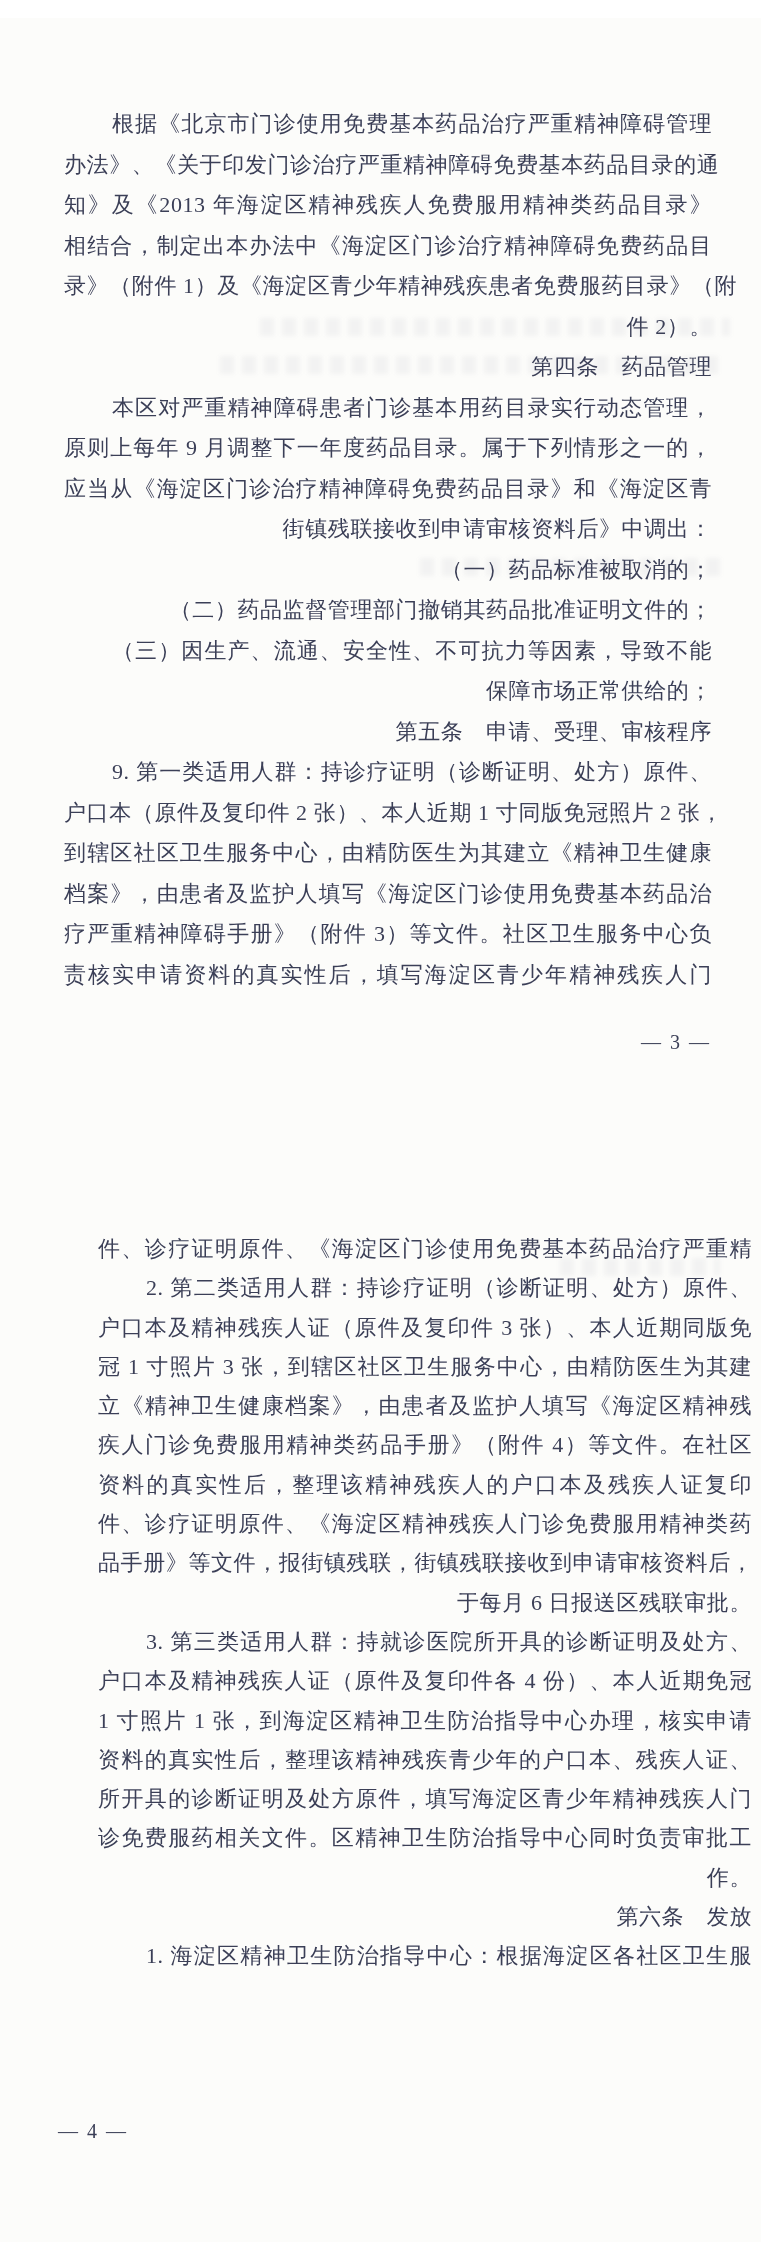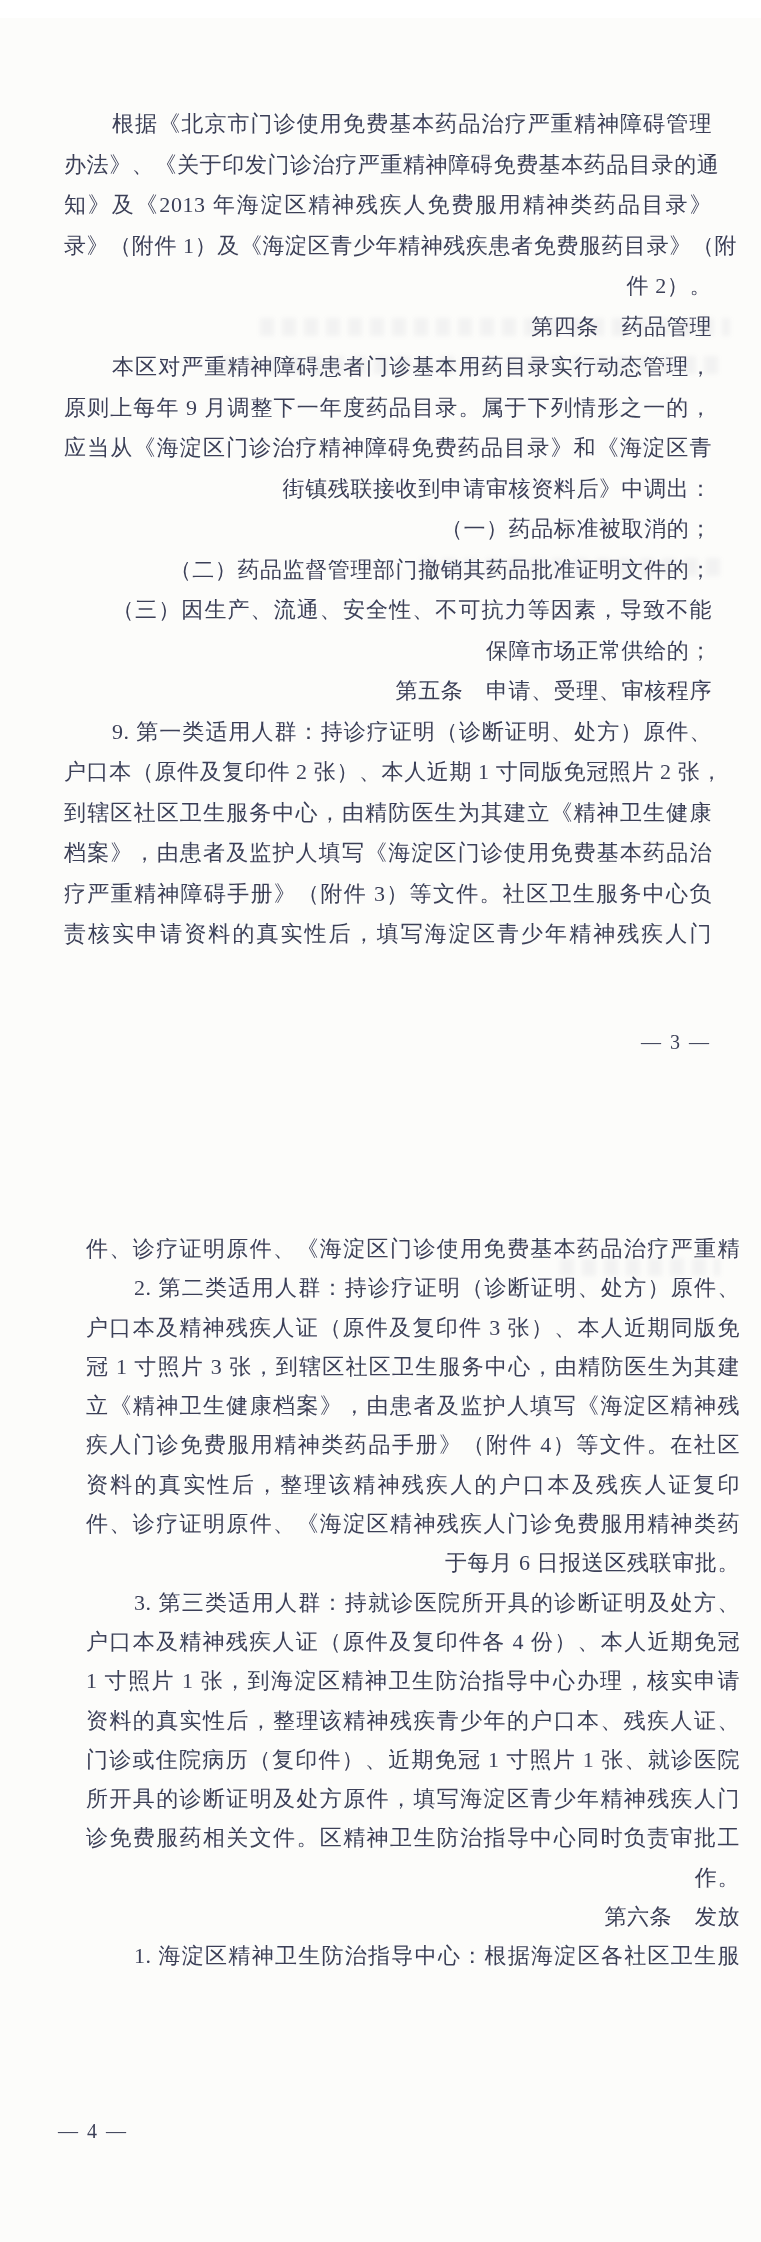--- a/index.html
+++ b/index.html
@@ -19,21 +19,21 @@
   }
   .page-body {
     position: absolute;
   }
   .p3 {
     left: 64px;
     top: 86px;
     width: 648px;
   }
   .p4 {
-    left: 86px;
+    left: 98px;
     top: 1211px;
     width: 654px;
   }
   .line {
     font-size: 22px;
     letter-spacing: 0.6px;
     white-space: nowrap;
     overflow: visible;
     text-align: right;
   }
@@ -82,20 +82,21 @@
 
   <div class="ghost g1"></div>
   <div class="ghost g2"></div>
   <div class="ghost g3"></div>
   <div class="ghost g4"></div>
 
   <section class="page-body p3">
       <div class="line stretch indent">根据《北京市门诊使用免费基本药品治疗严重精神障碍管理</div>
       <div class="line stretch">办法》、《关于印发门诊治疗严重精神障碍免费基本药品目录的通</div>
       <div class="line stretch">知》及《2013 年海淀区精神残疾人免费服用精神类药品目录》</div>
+      <div class="line stretch">相结合，制定出本办法中《海淀区门诊治疗精神障碍免费药品目</div>
       <div class="line stretch">录》（附件 1）及《海淀区青少年精神残疾患者免费服药目录》（附</div>
       <div class="line">件 2）。</div>
       <div class="line indent">第四条　药品管理</div>
       <div class="line stretch indent">本区对严重精神障碍患者门诊基本用药目录实行动态管理，</div>
       <div class="line stretch">原则上每年 9 月调整下一年度药品目录。属于下列情形之一的，</div>
       <div class="line stretch">应当从《海淀区门诊治疗精神障碍免费药品目录》和《海淀区青</div>
       <div class="line">街镇残联接收到申请审核资料后》中调出：</div>
       <div class="line indent">（一）药品标准被取消的；</div>
       <div class="line indent">（二）药品监督管理部门撤销其药品批准证明文件的；</div>
       <div class="line stretch indent">（三）因生产、流通、安全性、不可抗力等因素，导致不能</div>
@@ -113,26 +114,26 @@
 
   <section class="page-body p4">
       <div class="line stretch">件、诊疗证明原件、《海淀区门诊使用免费基本药品治疗严重精</div>
       <div class="line stretch indent">2. 第二类适用人群：持诊疗证明（诊断证明、处方）原件、</div>
       <div class="line stretch">户口本及精神残疾人证（原件及复印件 3 张）、本人近期同版免</div>
       <div class="line stretch">冠 1 寸照片 3 张，到辖区社区卫生服务中心，由精防医生为其建</div>
       <div class="line stretch">立《精神卫生健康档案》，由患者及监护人填写《海淀区精神残</div>
       <div class="line stretch">疾人门诊免费服用精神类药品手册》（附件 4）等文件。在社区</div>
       <div class="line stretch">资料的真实性后，整理该精神残疾人的户口本及残疾人证复印</div>
       <div class="line stretch">件、诊疗证明原件、《海淀区精神残疾人门诊免费服用精神类药</div>
+      <div class="line stretch">品手册》等文件，报街镇残联，街镇残联接收到申请审核资料后，</div>
       <div class="line">于每月 6 日报送区残联审批。</div>
       <div class="line stretch indent">3. 第三类适用人群：持就诊医院所开具的诊断证明及处方、</div>
       <div class="line stretch">户口本及精神残疾人证（原件及复印件各 4 份）、本人近期免冠</div>
       <div class="line stretch">1 寸照片 1 张，到海淀区精神卫生防治指导中心办理，核实申请</div>
       <div class="line stretch">资料的真实性后，整理该精神残疾青少年的户口本、残疾人证、</div>
-      <div class="line stretch">门诊或住院病历（复印件）、近期免冠 1 寸照片 1 张、就诊医院</div>
       <div class="line stretch">所开具的诊断证明及处方原件，填写海淀区青少年精神残疾人门</div>
       <div class="line stretch">诊免费服药相关文件。区精神卫生防治指导中心同时负责审批工</div>
       <div class="line">作。</div>
       <div class="line indent">第六条　发放</div>
       <div class="line stretch indent">1. 海淀区精神卫生防治指导中心：根据海淀区各社区卫生服</div>
     </section>
 
   <div class="page-num pn4">— 4 —</div>
 
 </div>

